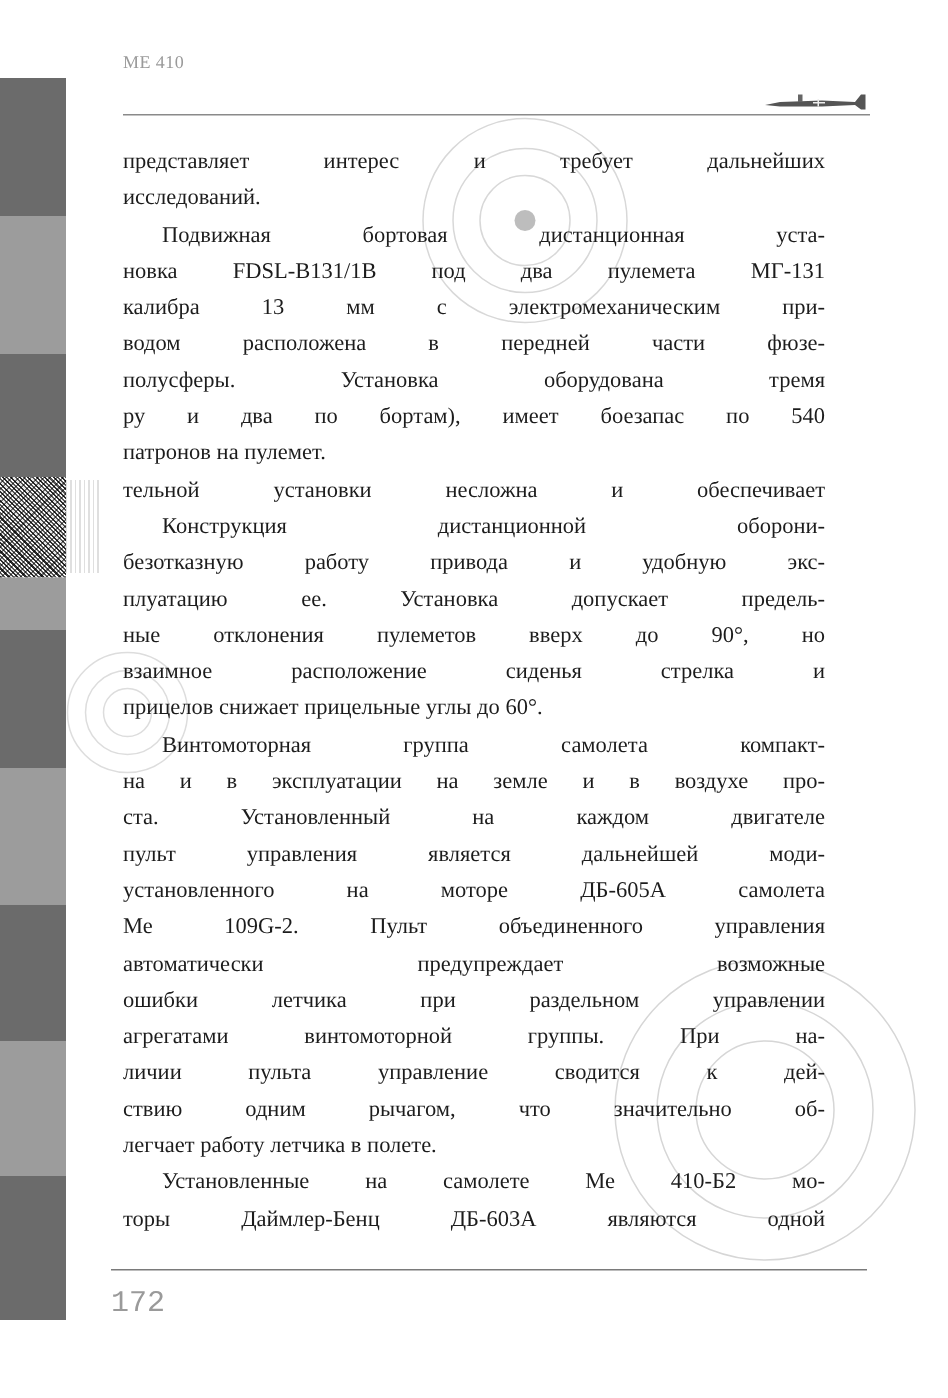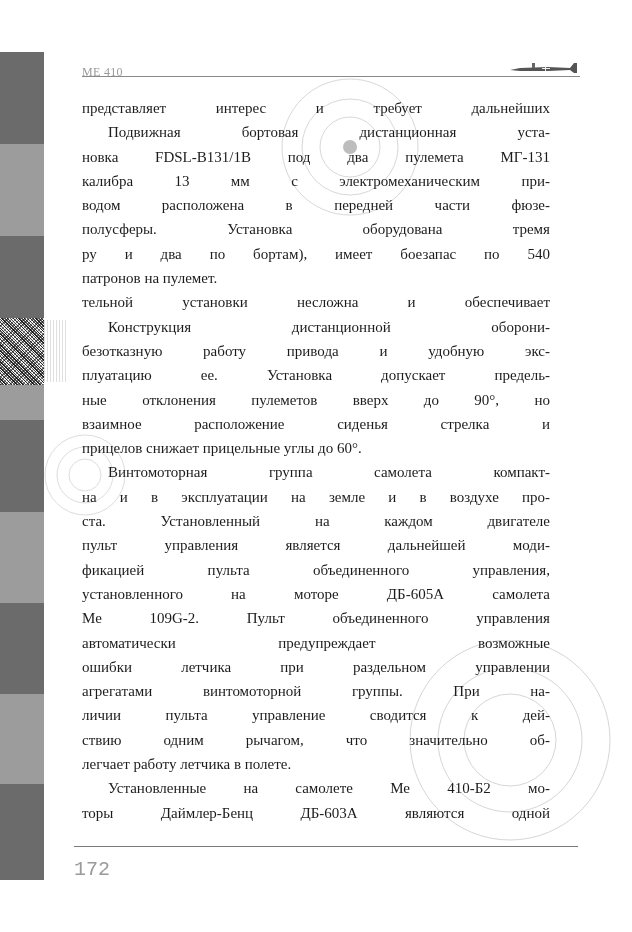--- a/index.html
+++ b/index.html
@@ -16,21 +16,21 @@
       repeating-linear-gradient(45deg, #2a2a2a 0 1px, #e6e6e6 1px 2px, #555 2px 3px, #fafafa 3px 4px),
       repeating-linear-gradient(-45deg, rgba(0,0,0,.5) 0 1px, rgba(255,255,255,.5) 1px 3px);
     background-blend-mode: multiply;
   }
   .noise-fade {
     position: absolute; left: 44px; width: 22px;
     background: repeating-linear-gradient(90deg, rgba(0,0,0,.18) 0 1px, transparent 1px 3px);
     opacity: .7;
   }
   .running-head {
-    position: absolute; left: 82px; top: 65px;
+    position: absolute; left: 82px; top: 34px;
     font-family: "Liberation Serif", serif; font-size: 12px; color: #9a9a9a;
     letter-spacing: .3px;
   }
   .head-rule {
     position: absolute; left: 82px; top: 76px; width: 498px; height: 1px; background: #8a8a8a;
   }
   .plane {
     position: absolute; left: 508px; top: 60px; width: 72px; height: 16px;
   }
   .rings { position: absolute; pointer-events: none; }
@@ -86,39 +86,39 @@
 <svg class="plane" viewBox="0 0 72 16">
   <path d="M2 10 L12 8 L40 7 L62 8 L66 3 L69 3 L69 13 L66 13 L62 10 L40 11 L12 11 Z" fill="#555"></path>
   <rect x="24" y="3" width="3" height="5" fill="#666"></rect>
   <rect x="34" y="8" width="8" height="1" fill="#eee"></rect>
   <rect x="37" y="6" width="1" height="5" fill="#eee"></rect>
 </svg>
 <div class="head-rule"></div>
 
 <div class="body-text" id="body-text">
     <span class="line">представляет интерес и требует дальнейших</span>
+    <span class="line last">исследований.</span>
     <span class="line indent">Подвижная бортовая дистанционная уста-</span>
     <span class="line">новка FDSL-B131/1B под два пулемета МГ-131</span>
     <span class="line">калибра 13 мм с электромеханическим при-</span>
     <span class="line">водом расположена в передней части фюзе-</span>
     <span class="line">полусферы. Установка оборудована тремя</span>
     <span class="line">ру и два по бортам), имеет боезапас по 540</span>
     <span class="line last">патронов на пулемет.</span>
     <span class="line">тельной установки несложна и обеспечивает</span>
     <span class="line indent">Конструкция дистанционной оборони-</span>
     <span class="line">безотказную работу привода и удобную экс-</span>
     <span class="line">плуатацию ее. Установка допускает предель-</span>
     <span class="line">ные отклонения пулеметов вверх до 90°, но</span>
     <span class="line">взаимное расположение сиденья стрелка и</span>
     <span class="line last">прицелов снижает прицельные углы до 60°.</span>
     <span class="line indent">Винтомоторная группа самолета компакт-</span>
     <span class="line">на и в эксплуатации на земле и в воздухе про-</span>
     <span class="line">ста. Установленный на каждом двигателе</span>
     <span class="line">пульт управления является дальнейшей моди-</span>
-    <span class="line">фикацией пульта объединенного управления,</span>
     <span class="line">установленного на моторе ДБ-605А самолета</span>
     <span class="line">Ме 109G-2. Пульт объединенного управления</span>
     <span class="line">автоматически предупреждает возможные</span>
     <span class="line">ошибки летчика при раздельном управлении</span>
     <span class="line">агрегатами винтомоторной группы. При на-</span>
     <span class="line">личии пульта управление сводится к дей-</span>
     <span class="line">ствию одним рычагом, что значительно об-</span>
     <span class="line last">легчает работу летчика в полете.</span>
     <span class="line indent">Установленные на самолете Ме 410-Б2 мо-</span>
     <span class="line">торы Даймлер-Бенц ДБ-603А являются одной</span>

